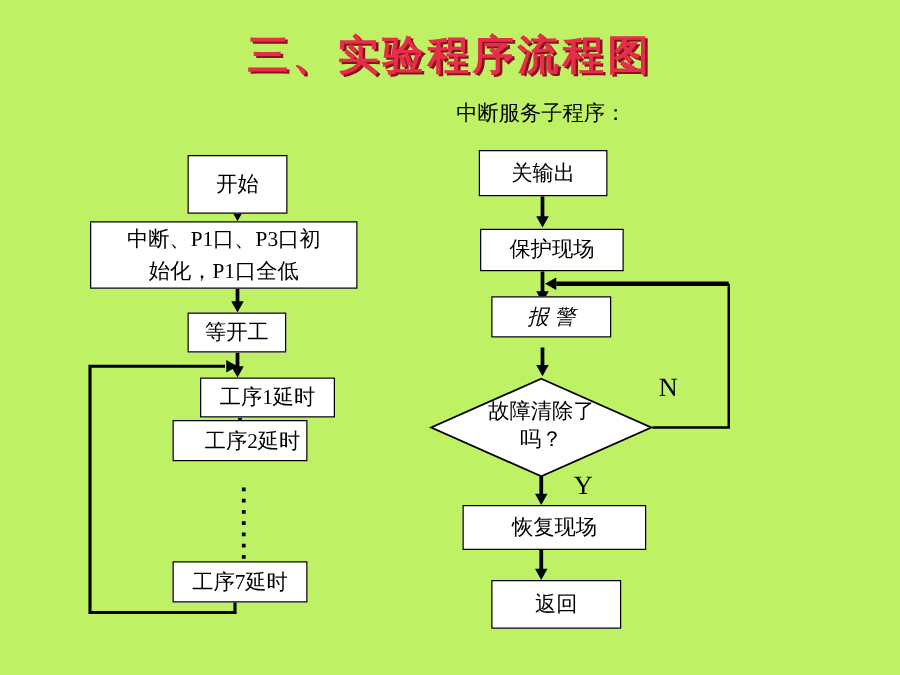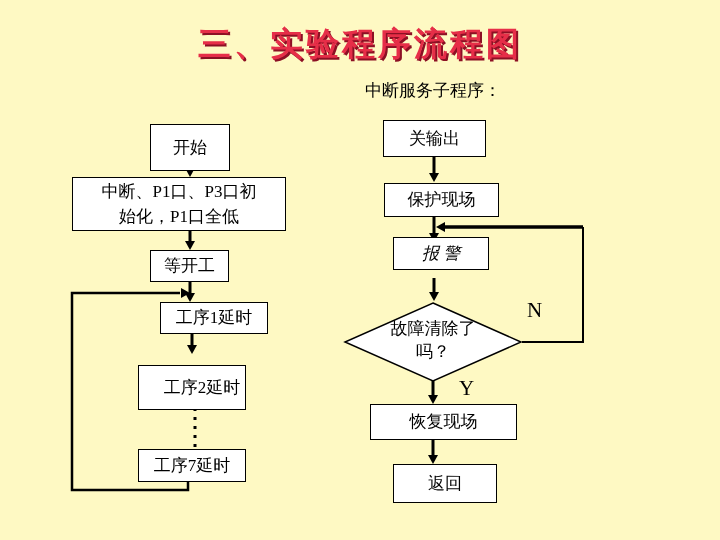--- a/index.html
+++ b/index.html
@@ -1,17 +1,17 @@
 <!DOCTYPE html>
 <html><head>
 <meta charset="utf-8">
 <style>
   html,body{margin:0;padding:0;background:#ffffff;}
   #slide{
-    position:relative;width:720px;height:540px;background:#fef9c3;overflow:hidden;
+    position:relative;width:720px;height:540px;background:#bef264;overflow:hidden;
     font-family:"Liberation Serif","DejaVu Serif",serif;color:#000;
   }
   #page-title{
     position:absolute;left:0;top:22px;width:720px;text-align:center;
     font-family:"Liberation Sans","DejaVu Sans",sans-serif;
     font-size:33px;font-weight:bold;letter-spacing:3px;
     color:#e62e48;text-shadow:2px 2px 0 #8c1024;
     z-index:3;
   }
   .col-label{
@@ -103,21 +103,21 @@
 
   <div class="node" style="left:72px;top:177px;width:214px;height:54px;">
     <span>中断、P1口、P3口初</span>
     <span>始化，P1口全低</span>
   </div>
 
   <div class="node" style="left:150px;top:250px;width:79px;height:32px;">等开工</div>
 
   <div class="node" style="left:138px;top:302px;width:108px;height:32px;margin-left:22px;">工序1延时</div>
 
-  <div class="node" style="left:138px;top:365px;width:108px;height:45px;padding-left:20px;">工序2延时</div>
+  <div class="node" style="left:138px;top:336px;width:108px;height:33px;padding-left:20px;">工序2延时</div>
 
   <div class="node" style="left:138px;top:449px;width:108px;height:33px;">工序7延时</div>
 
   <div class="node" style="left:383px;top:120px;width:103px;height:37px;">关输出</div>
 
   <div class="node" style="left:384px;top:183px;width:115px;height:34px;">保护现场</div>
 
   <div class="node" style="left:393px;top:237px;width:96px;height:33px;font-style:italic;">报 警</div>
 
   <div class="diamond-text" style="left:353px;top:318px;width:160px;">

